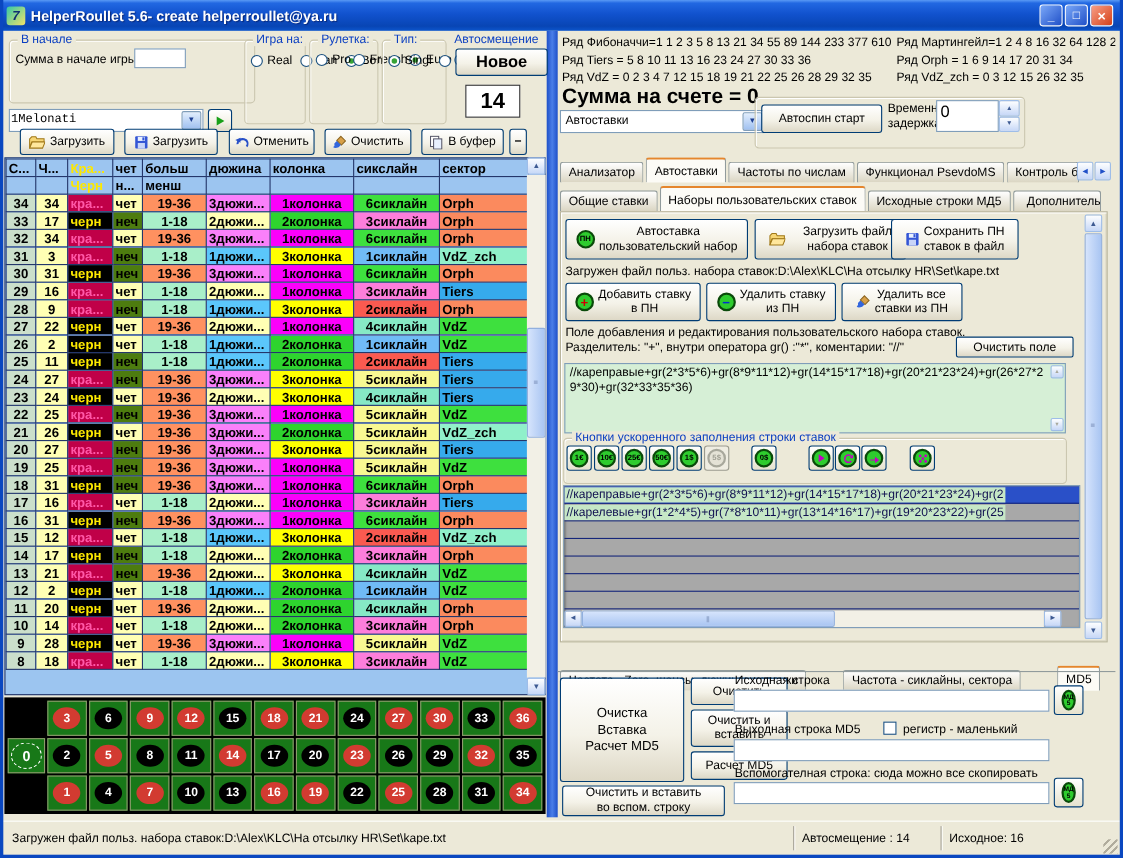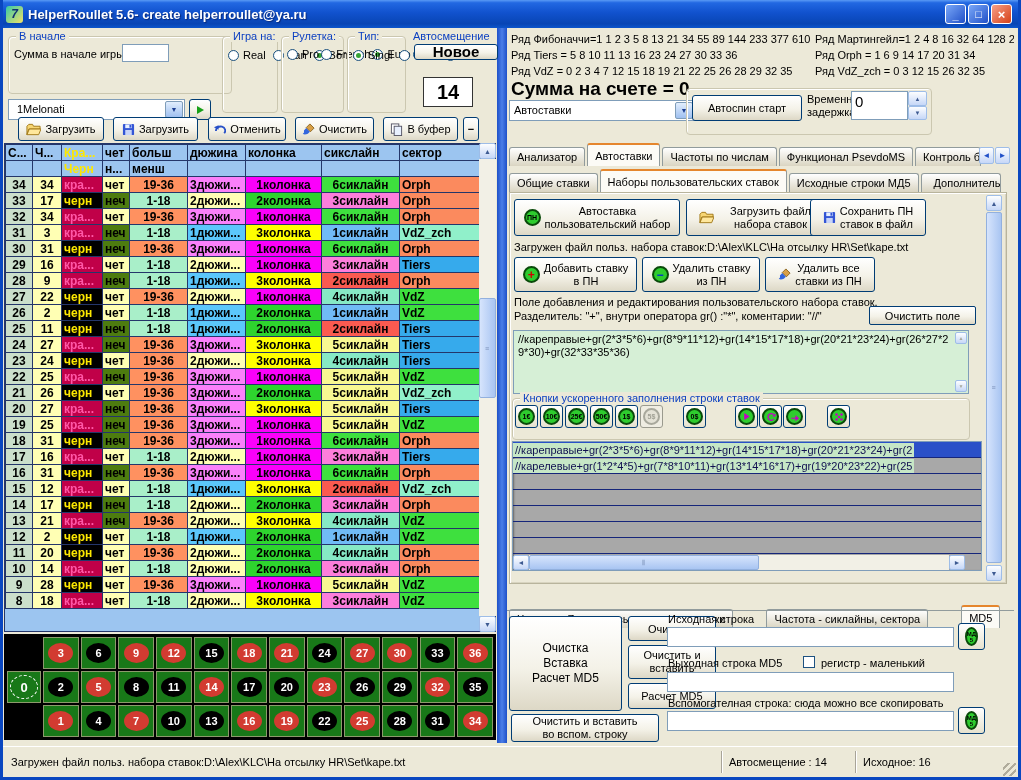--- a/index.html
+++ b/index.html
@@ -56,29 +56,29 @@
   .cc{width:17px;height:17px;border-radius:50%;background:#2ECC2E;border:2px solid #0A4A0A;box-sizing:border-box;
     color:#000;font-weight:bold;font-size:7px;display:flex;align-items:center;justify-content:center;line-height:1;}
   .coin.dis{border-color:#9A9A8E;background:#EFEDE2;}
   .coin.dis .cc{background:#E4E2D6;border-color:#A8A89C;color:#A0A094;}
   .chk{position:absolute;width:12px;height:12px;background:#fff;border:1px solid #1D5281;box-sizing:border-box;}
   
   #gb-start{left:8px;top:36px;width:224px;height:58px;}
   #lbl-startsum{position:absolute;left:14px;top:48px;}
   #inp-startsum{left:122px;top:44px;width:47px;height:18px;}
   #combo-preset{left:8px;top:99px;width:177px;height:21px;}
-  #preset-value{position:absolute;left:8px;top:3px;}
+  #preset-value{position:absolute;left:1px;top:3px;font-family:Liberation Mono, monospace;}
   #btn-run-preset{left:189px;top:99px;width:22px;height:21px;}
   #gb-gameon{left:222px;top:36px;width:56px;height:77px;}
   #gb-roulette{left:281px;top:36px;width:63px;height:77px;}
   #gb-type{left:347px;top:36px;width:59px;height:77px;}
   .gb-radios{position:absolute;left:5px;top:12px;display:flex;flex-direction:row;gap:7px;}
   #gb-roulette .gb-radios{gap:2px;top:11px;}
   #lbl-autoshift{position:absolute;left:413px;top:30px;font-size:11px;}
-  #btn-new{left:414px;top:44px;width:84px;height:16px;font-weight:bold;font-size:15px;}
+  #btn-new{left:414px;top:44px;width:84px;height:25px;font-weight:bold;font-size:15px;}
   #num-autoshift{position:absolute;left:423px;top:77px;width:50px;height:30px;background:#fff;border:1px solid #333;
     display:flex;align-items:center;justify-content:center;font-weight:bold;font-size:20px;box-sizing:border-box;}
   
   .tbtn{top:117px;height:24px;gap:4px;}
   #btn-load{left:18px;width:86px;}
   #btn-save{left:113px;width:85px;}
   #btn-undo{left:208px;width:78px;}
   #btn-clear{left:295px;width:79px;}
   #btn-buffer{left:383px;width:75px;}
   #btn-collapse{left:463px;top:117px;width:16px;height:24px;font-weight:bold;}

